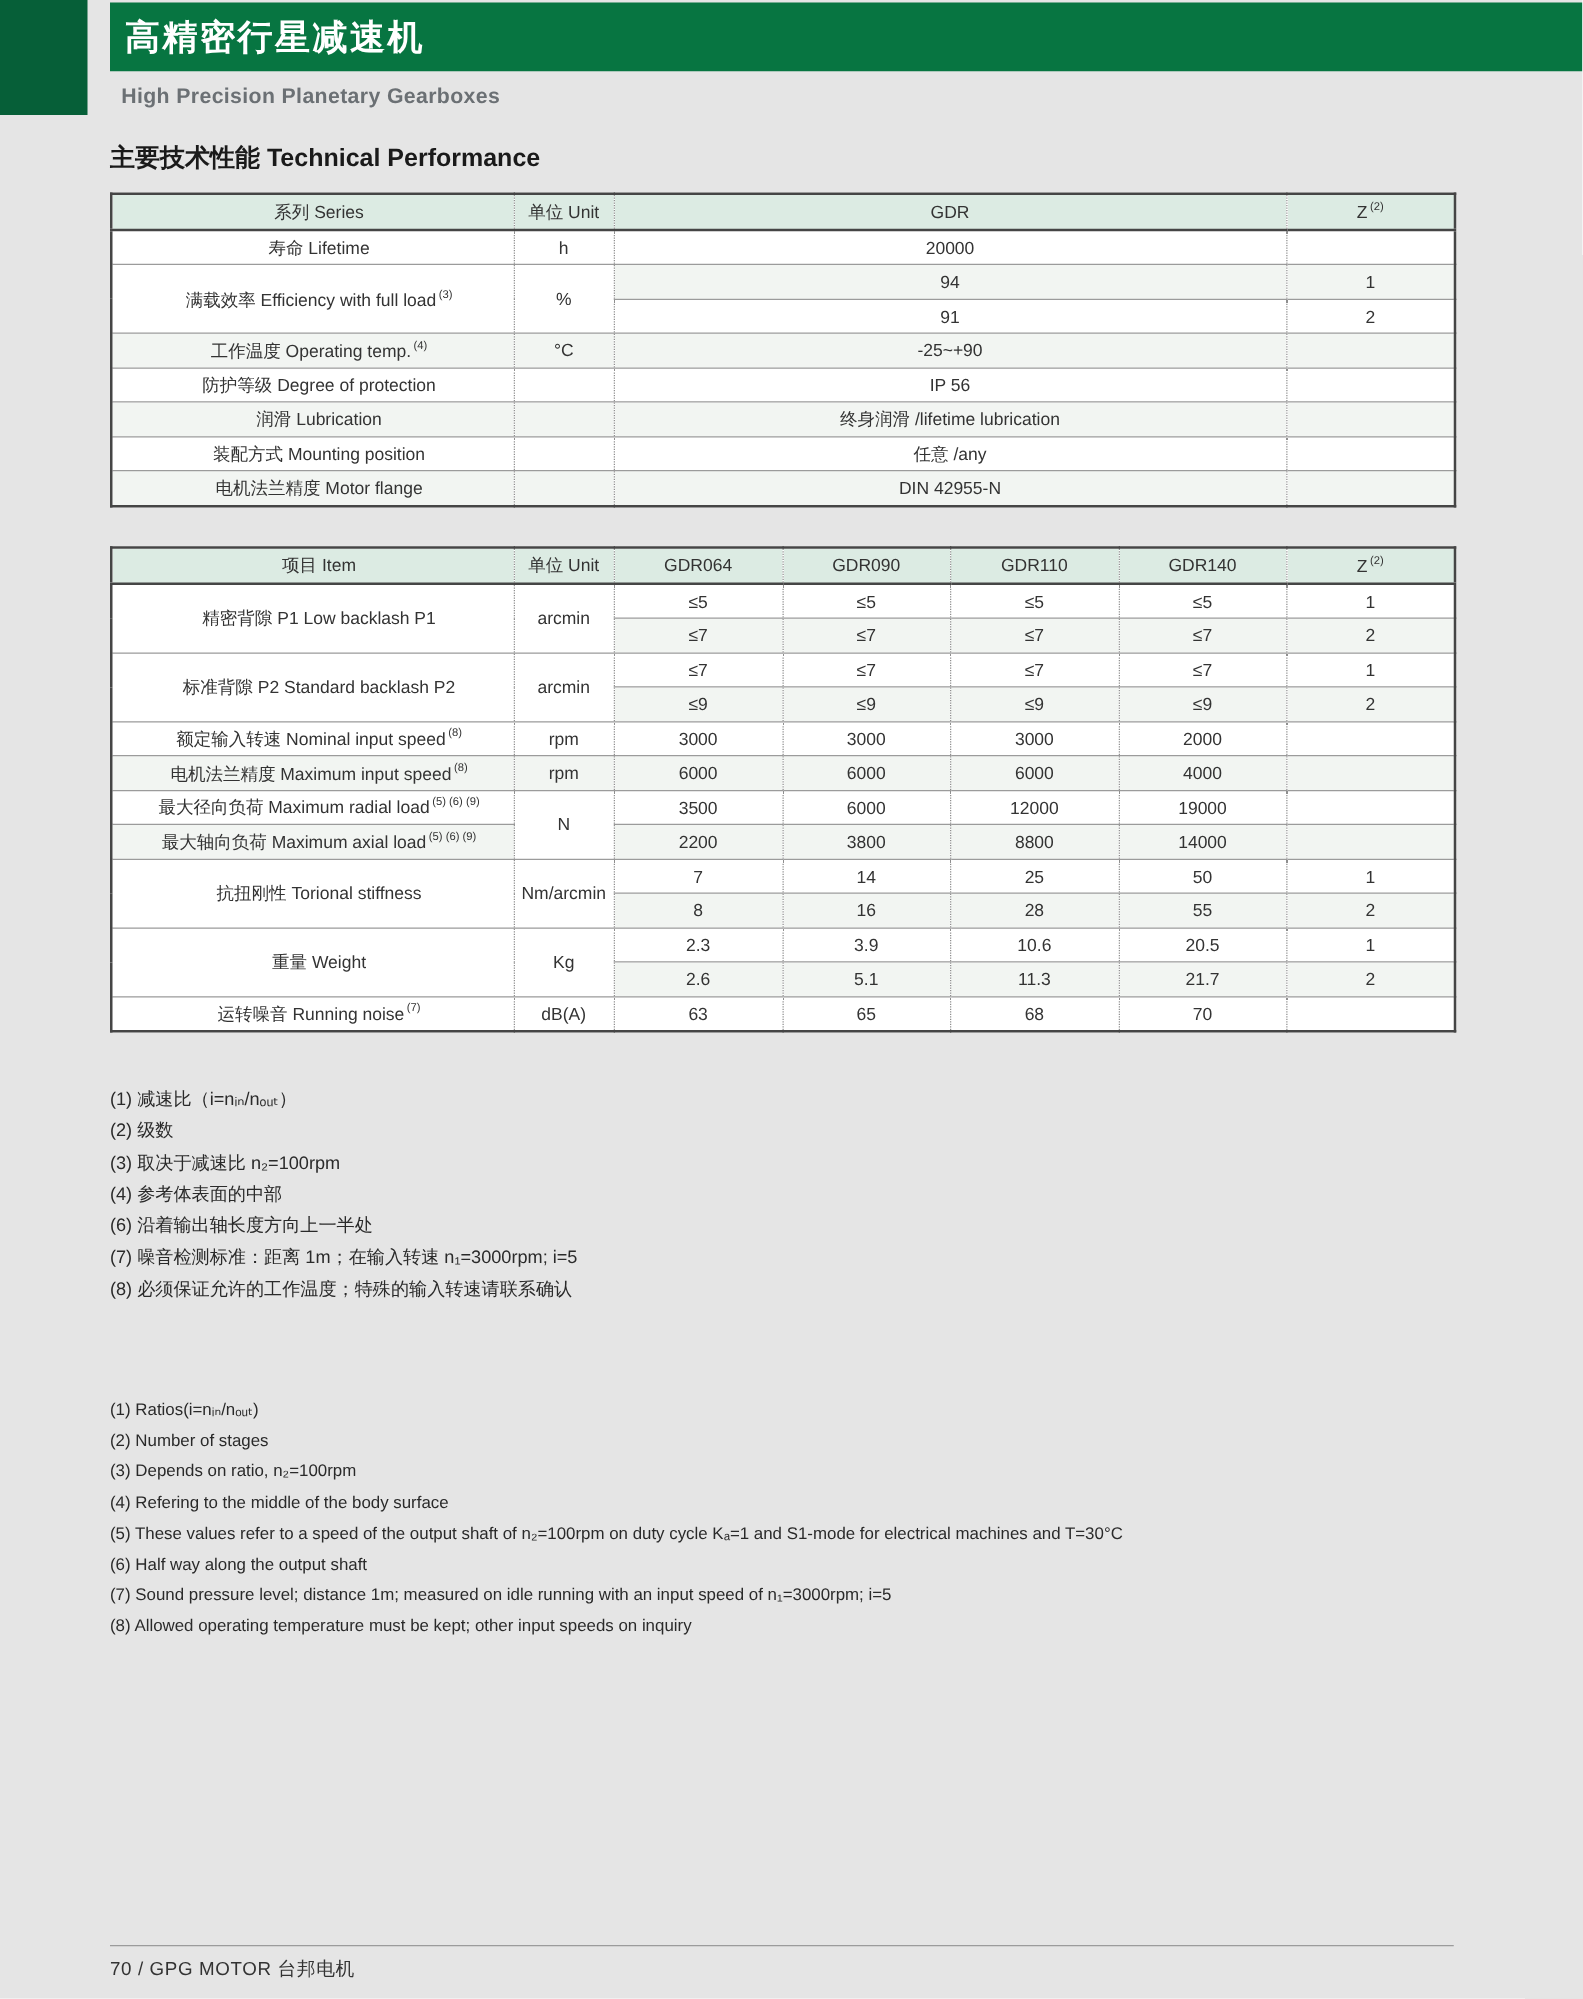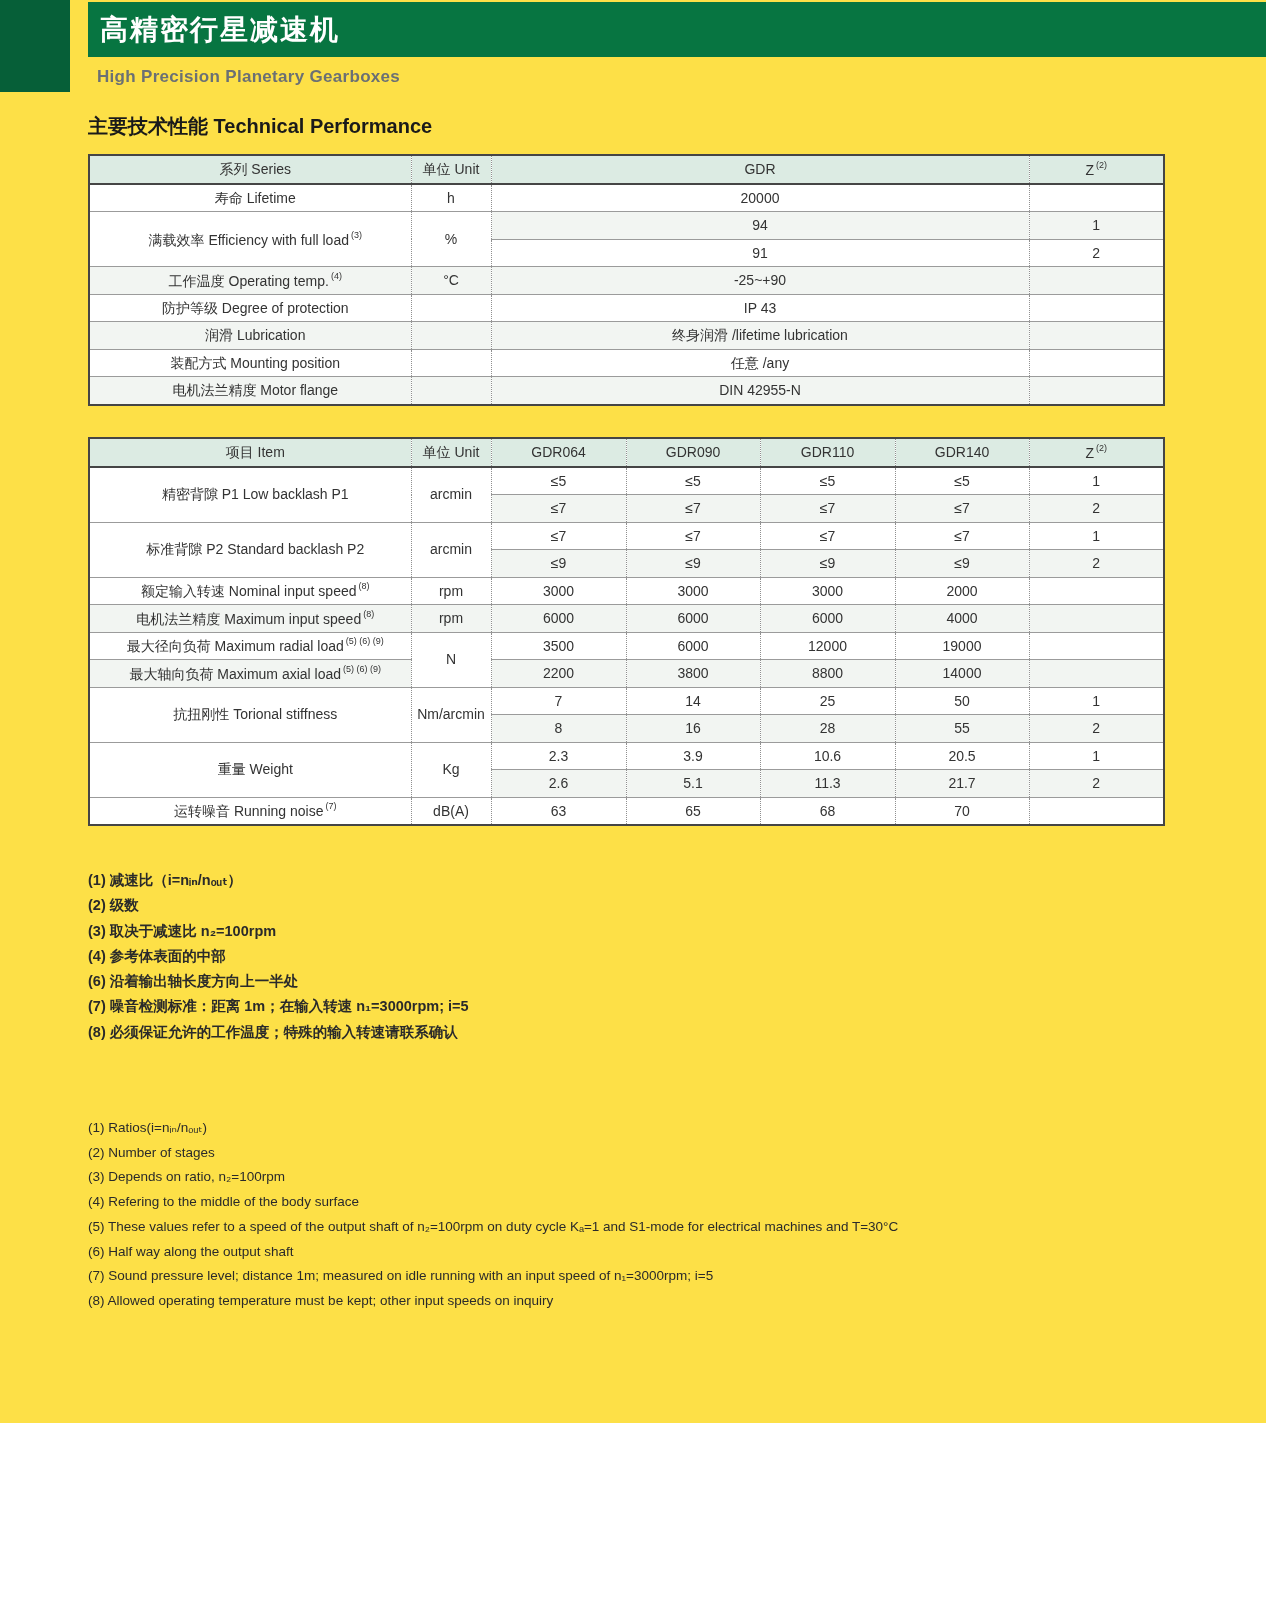--- a/index.html
+++ b/index.html
@@ -1,17 +1,17 @@
 <!DOCTYPE html>
 <html><head>
 <meta charset="utf-8">
 <style>
   html,body { margin:0; padding:0; background:#ffffff; }
   .page {
-    position:relative; width:1266px; height:1423px; background:#fde047;
+    position:relative; width:1266px; height:1599px; background:#e5e5e5;
     font-family:"Liberation Sans","DejaVu Sans",sans-serif; color:#2e2e2e;
     overflow:hidden;
   }
   
   .corner-strip { position:absolute; left:0; top:0; width:70px; height:92px; background:#065f38; }
   .header-bar { position:absolute; left:88px; top:2px; width:1178px; height:55px; background:#077541; }
   .header-title { color:#ffffff; font-size:28px; font-weight:bold; line-height:55px; padding-left:12px; letter-spacing:2px; }
   .subtitle { position:absolute; left:97px; top:67px; font-size:17px; font-weight:bold; color:#6b7074; letter-spacing:0.3px; }
   .section-title { position:absolute; left:88px; top:113px; font-size:20px; font-weight:bold; color:#1a1a1a; }
 
@@ -23,21 +23,21 @@
   .spec th { background:#dcebe3; border-bottom:2px solid #454545; }
   .spec td { border-top:1px solid #9b9b9b; }
   .spec .cl { text-align:center; padding-left:10px; }
   .spec .c2, .spec .cv, .spec .cz { border-left:1px dotted #8f8f8f; }
   .spec tr.tint td { background:#f2f5f2; }
   .spec td[rowspan] { background:#ffffff !important; }
   sup.fref { font-size:9px; position:relative; top:-1px; color:#333; margin-left:2px; }
 
   
   .notes { position:absolute; left:88px; width:1075px; color:#2a2a2a; }
-  .notes-zh { top:868px; font-size:14.5px;font-weight:bold; }
+  .notes-zh { top:868px; font-size:14.5px; }
   .notes-zh .note { line-height:25.3px; white-space:nowrap; }
   .notes-en { top:1116px; font-size:13.5px; }
   .notes-en .note { line-height:24.7px; padding-left:29px; text-indent:-29px; text-align:justify; }
 
   
   .footer-divider { position:absolute; left:88px; top:1556px; width:1075px; border-top:1px solid #9b9b9b; }
   .footer-text { position:absolute; left:88px; top:1566px; font-size:15px; color:#333; letter-spacing:0.5px; }
 </style>
 </head>
 <body>
@@ -83,21 +83,21 @@
     </tr>
     <tr class="tint">
       <td class="cl"><span>工作温度 Operating temp.</span><sup class="fref">(4)</sup></td>
       <td class="c2">°C</td>
       <td class="cv">-25~+90</td>
       <td class="cz"></td>
     </tr>
     <tr>
       <td class="cl">防护等级 Degree of protection</td>
       <td class="c2"></td>
-      <td class="cv">IP 43</td>
+      <td class="cv">IP 56</td>
       <td class="cz"></td>
     </tr>
     <tr class="tint">
       <td class="cl">润滑 Lubrication</td>
       <td class="c2"></td>
       <td class="cv">终身润滑 /lifetime lubrication</td>
       <td class="cz"></td>
     </tr>
     <tr>
       <td class="cl">装配方式 Mounting position</td>

